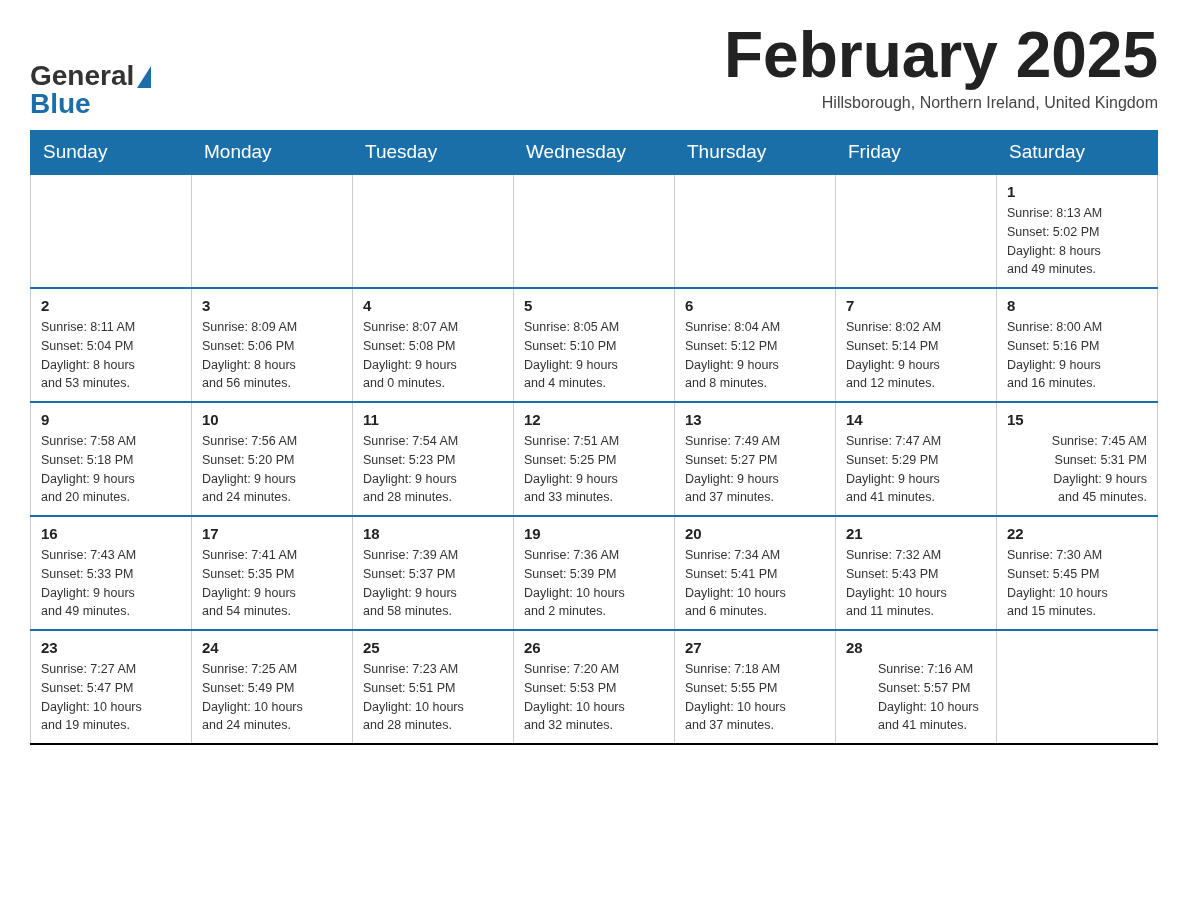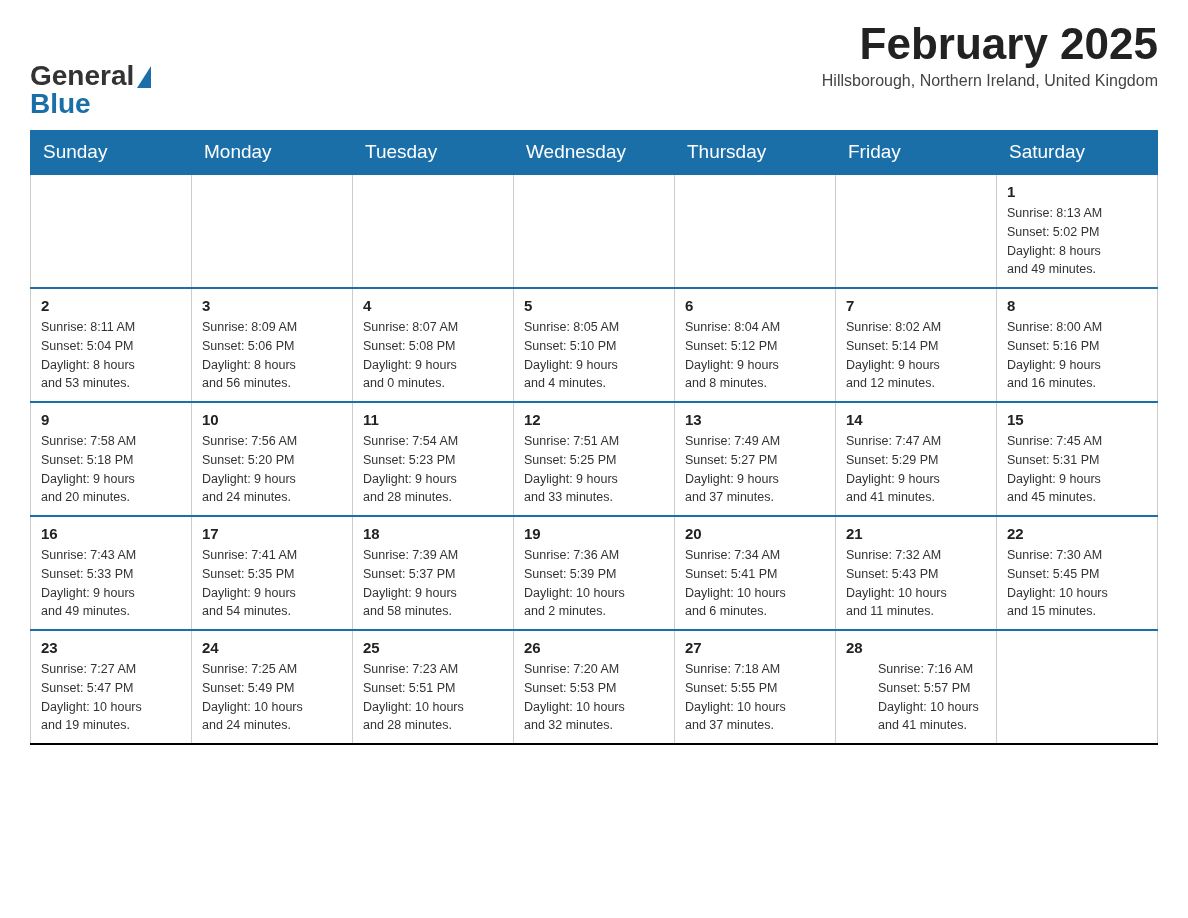--- a/index.html
+++ b/index.html
@@ -43,21 +43,21 @@
     .logo-blue {
       font-size: 28px;
       font-weight: bold;
       color: #1a6fa8;
       margin-top: -4px;
     }
     .title-section {
       text-align: right;
     }
     .month-title {
-      font-size: 44px;
+      font-size: 64px;
       font-weight: bold;
       color: #222;
       line-height: 1.1;
       text-align: right;
     }
     .subtitle {
       font-size: 16px;
       color: #444;
       margin-top: 4px;
     }
@@ -244,21 +244,21 @@
         </td>
         <td>
           <span class="day-number">14</span>
           <div class="day-info" style="white-space: pre-line;">Sunrise: 7:47 AM
 Sunset: 5:29 PM
 Daylight: 9 hours
 and 41 minutes.</div>
         </td>
         <td>
           <span class="day-number">15</span>
-          <div class="day-info" style="white-space: pre-line;">Sunrise: 7:45 AM
+          <div class="day-info" style="white-space: pre-line; text-align: right;">Sunrise: 7:45 AM
 Sunset: 5:31 PM
 Daylight: 9 hours
 and 45 minutes.</div>
         </td>
       </tr>
       <tr>
         <td>
           <span class="day-number">16</span>
           <div class="day-info" style="white-space: pre-line;">Sunrise: 7:43 AM
 Sunset: 5:33 PM

